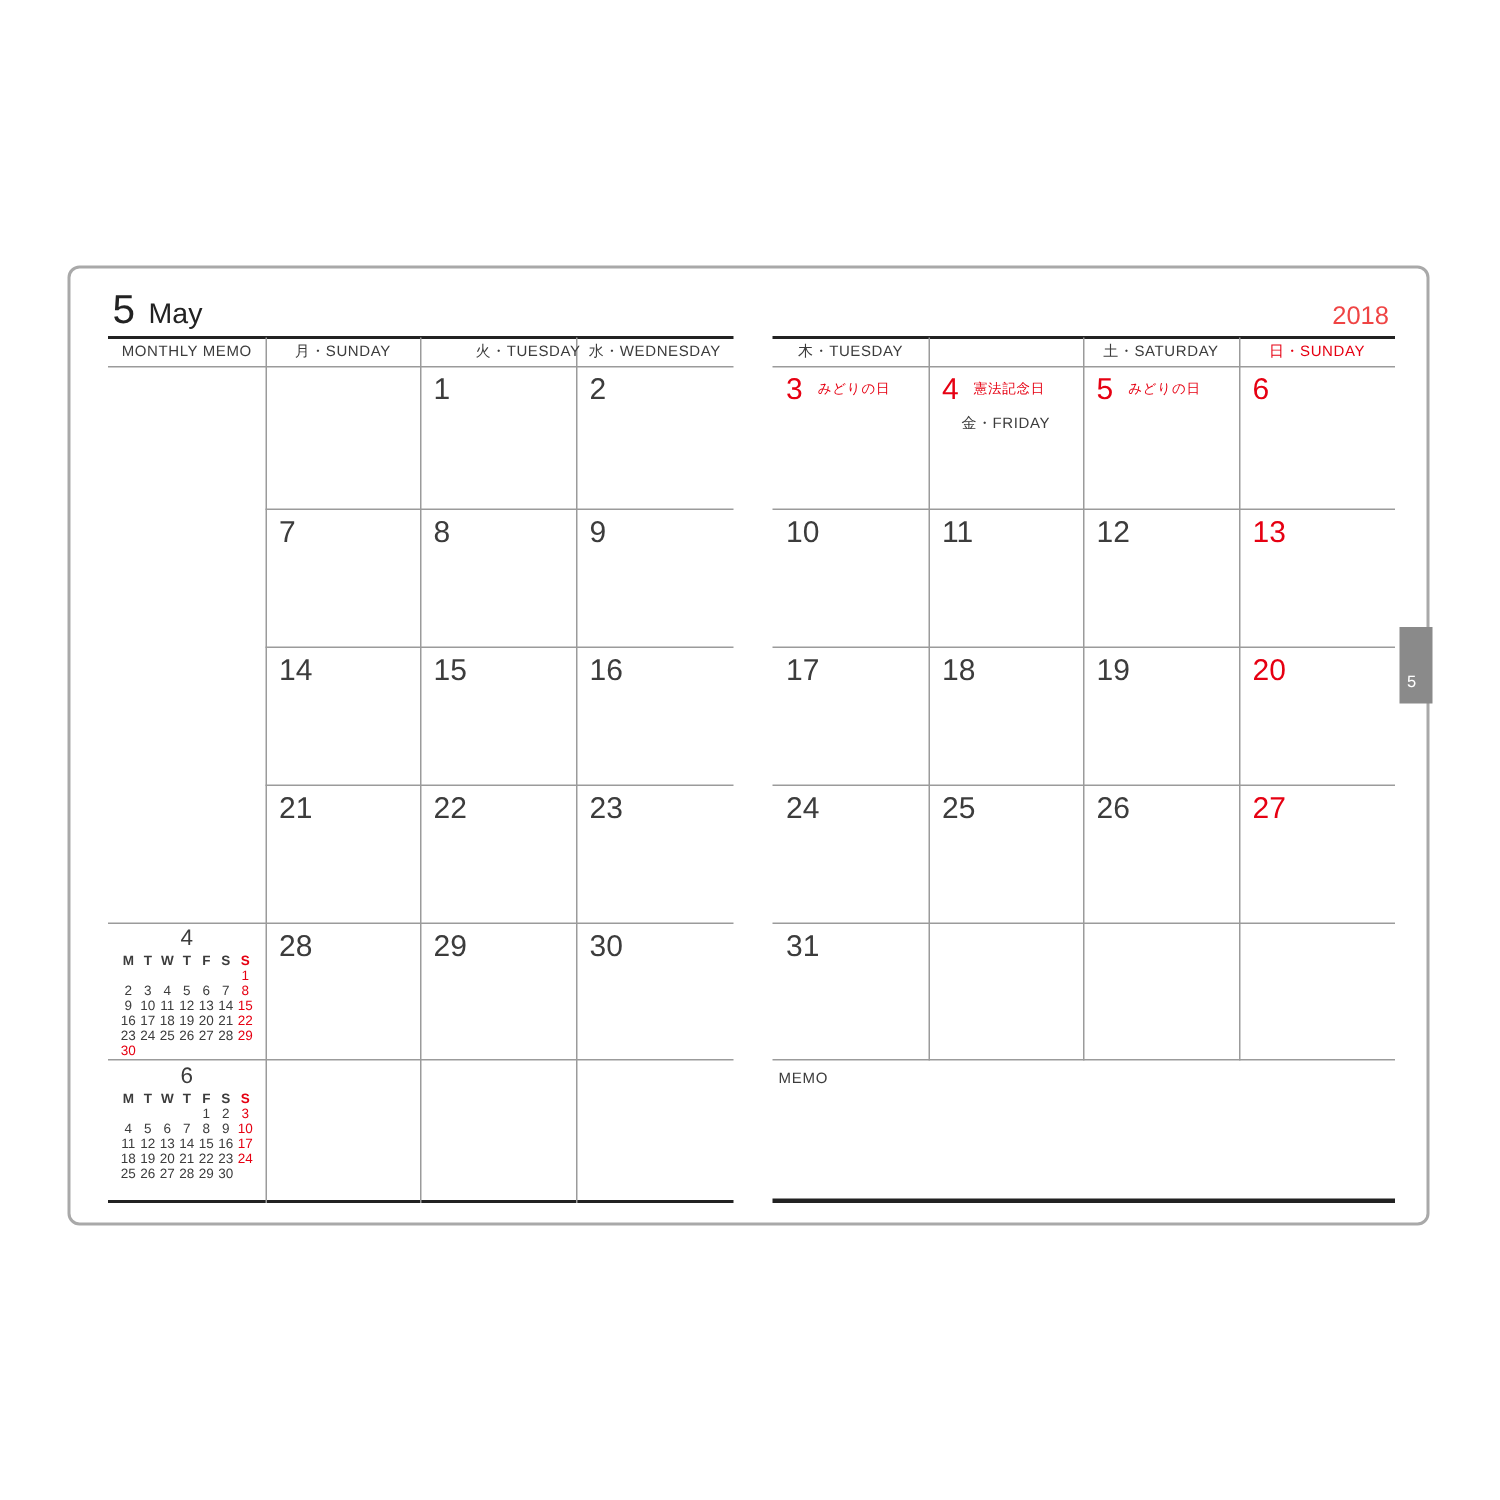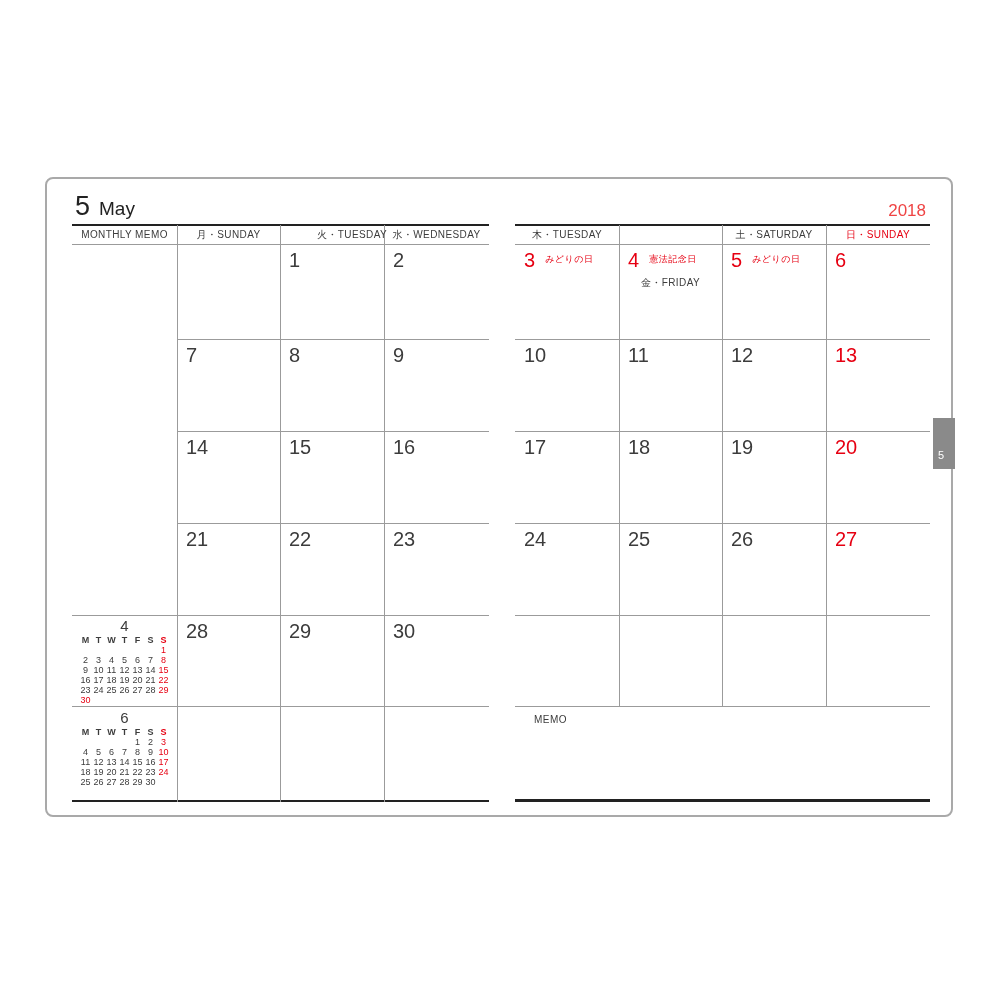--- a/index.html
+++ b/index.html
@@ -18,21 +18,21 @@
          font-size:10px;color:#3c3c3c;letter-spacing:.4px;white-space:nowrap;}
   .cell{position:absolute;display:flex;align-items:flex-start;box-sizing:border-box;}
   .cell .num{font-size:20px;line-height:20px;color:#3c3c3c;margin:5px 0 0 9px;}
   .cell .holiday{font-size:9px;color:var(--red,#e60012);margin:8px 0 0 10px;letter-spacing:.5px;white-space:nowrap;}
   .red{color:var(--red,#e60012) !important;text-align:center;}
   .minical{position:absolute;left:25px;width:105px;text-align:center;color:#3c3c3c;}
   .minical .mtitle{font-size:15px;line-height:16px;margin-bottom:1px;}
   .minical .mgrid{display:grid;grid-template-columns:repeat(7,13px);justify-content:center;}
   .minical .mc{font-size:9px;line-height:10px;height:10px;text-align:center;}
   .minical .wd{font-weight:bold;}
-  .memo{position:absolute;left:472px;top:535px;font-size:10px;color:#3c3c3c;letter-spacing:.5px;margin-left:15px;}
+  .memo{position:absolute;left:472px;top:535px;font-size:10px;color:#3c3c3c;letter-spacing:.5px;}
   .tab{position:absolute;left:886px;top:239px;width:22px;height:51px;background:var(--tab,#8a8a8a);}
   .tab span{position:absolute;left:5px;bottom:8px;color:#ffffff;font-size:11px;line-height:11px;}
 </style>
 </head>
 <body>
 
 <div class="sheet">
   <div class="title">
     <span class="n">5</span>
     <span class="m">May</span>
@@ -160,20 +160,23 @@
     </div>
     <div class="cell" style="left: 572px; top: 345px; width: 103px; height: 92px;">
       <span class="num">25</span>
     </div>
     <div class="cell" style="left: 675px; top: 345px; width: 104px; height: 92px;">
       <span class="num">26</span>
     </div>
     <div class="cell" style="left: 779px; top: 345px; width: 104px; height: 92px;">
       <span class="num red">27</span>
     </div>
+    <div class="cell" style="left: 468px; top: 437px; width: 104px; height: 91px;">
+      <span class="num">31</span>
+    </div>
     <div class="minical" style="left: 25px; top: 439px; width: 105px;">
       <div class="mtitle">4</div>
       <div class="mgrid">
         <span class="mc wd">M</span>
         <span class="mc wd">T</span>
         <span class="mc wd">W</span>
         <span class="mc wd">T</span>
         <span class="mc wd">F</span>
         <span class="mc wd">S</span>
         <span class="mc wd red">S</span>

